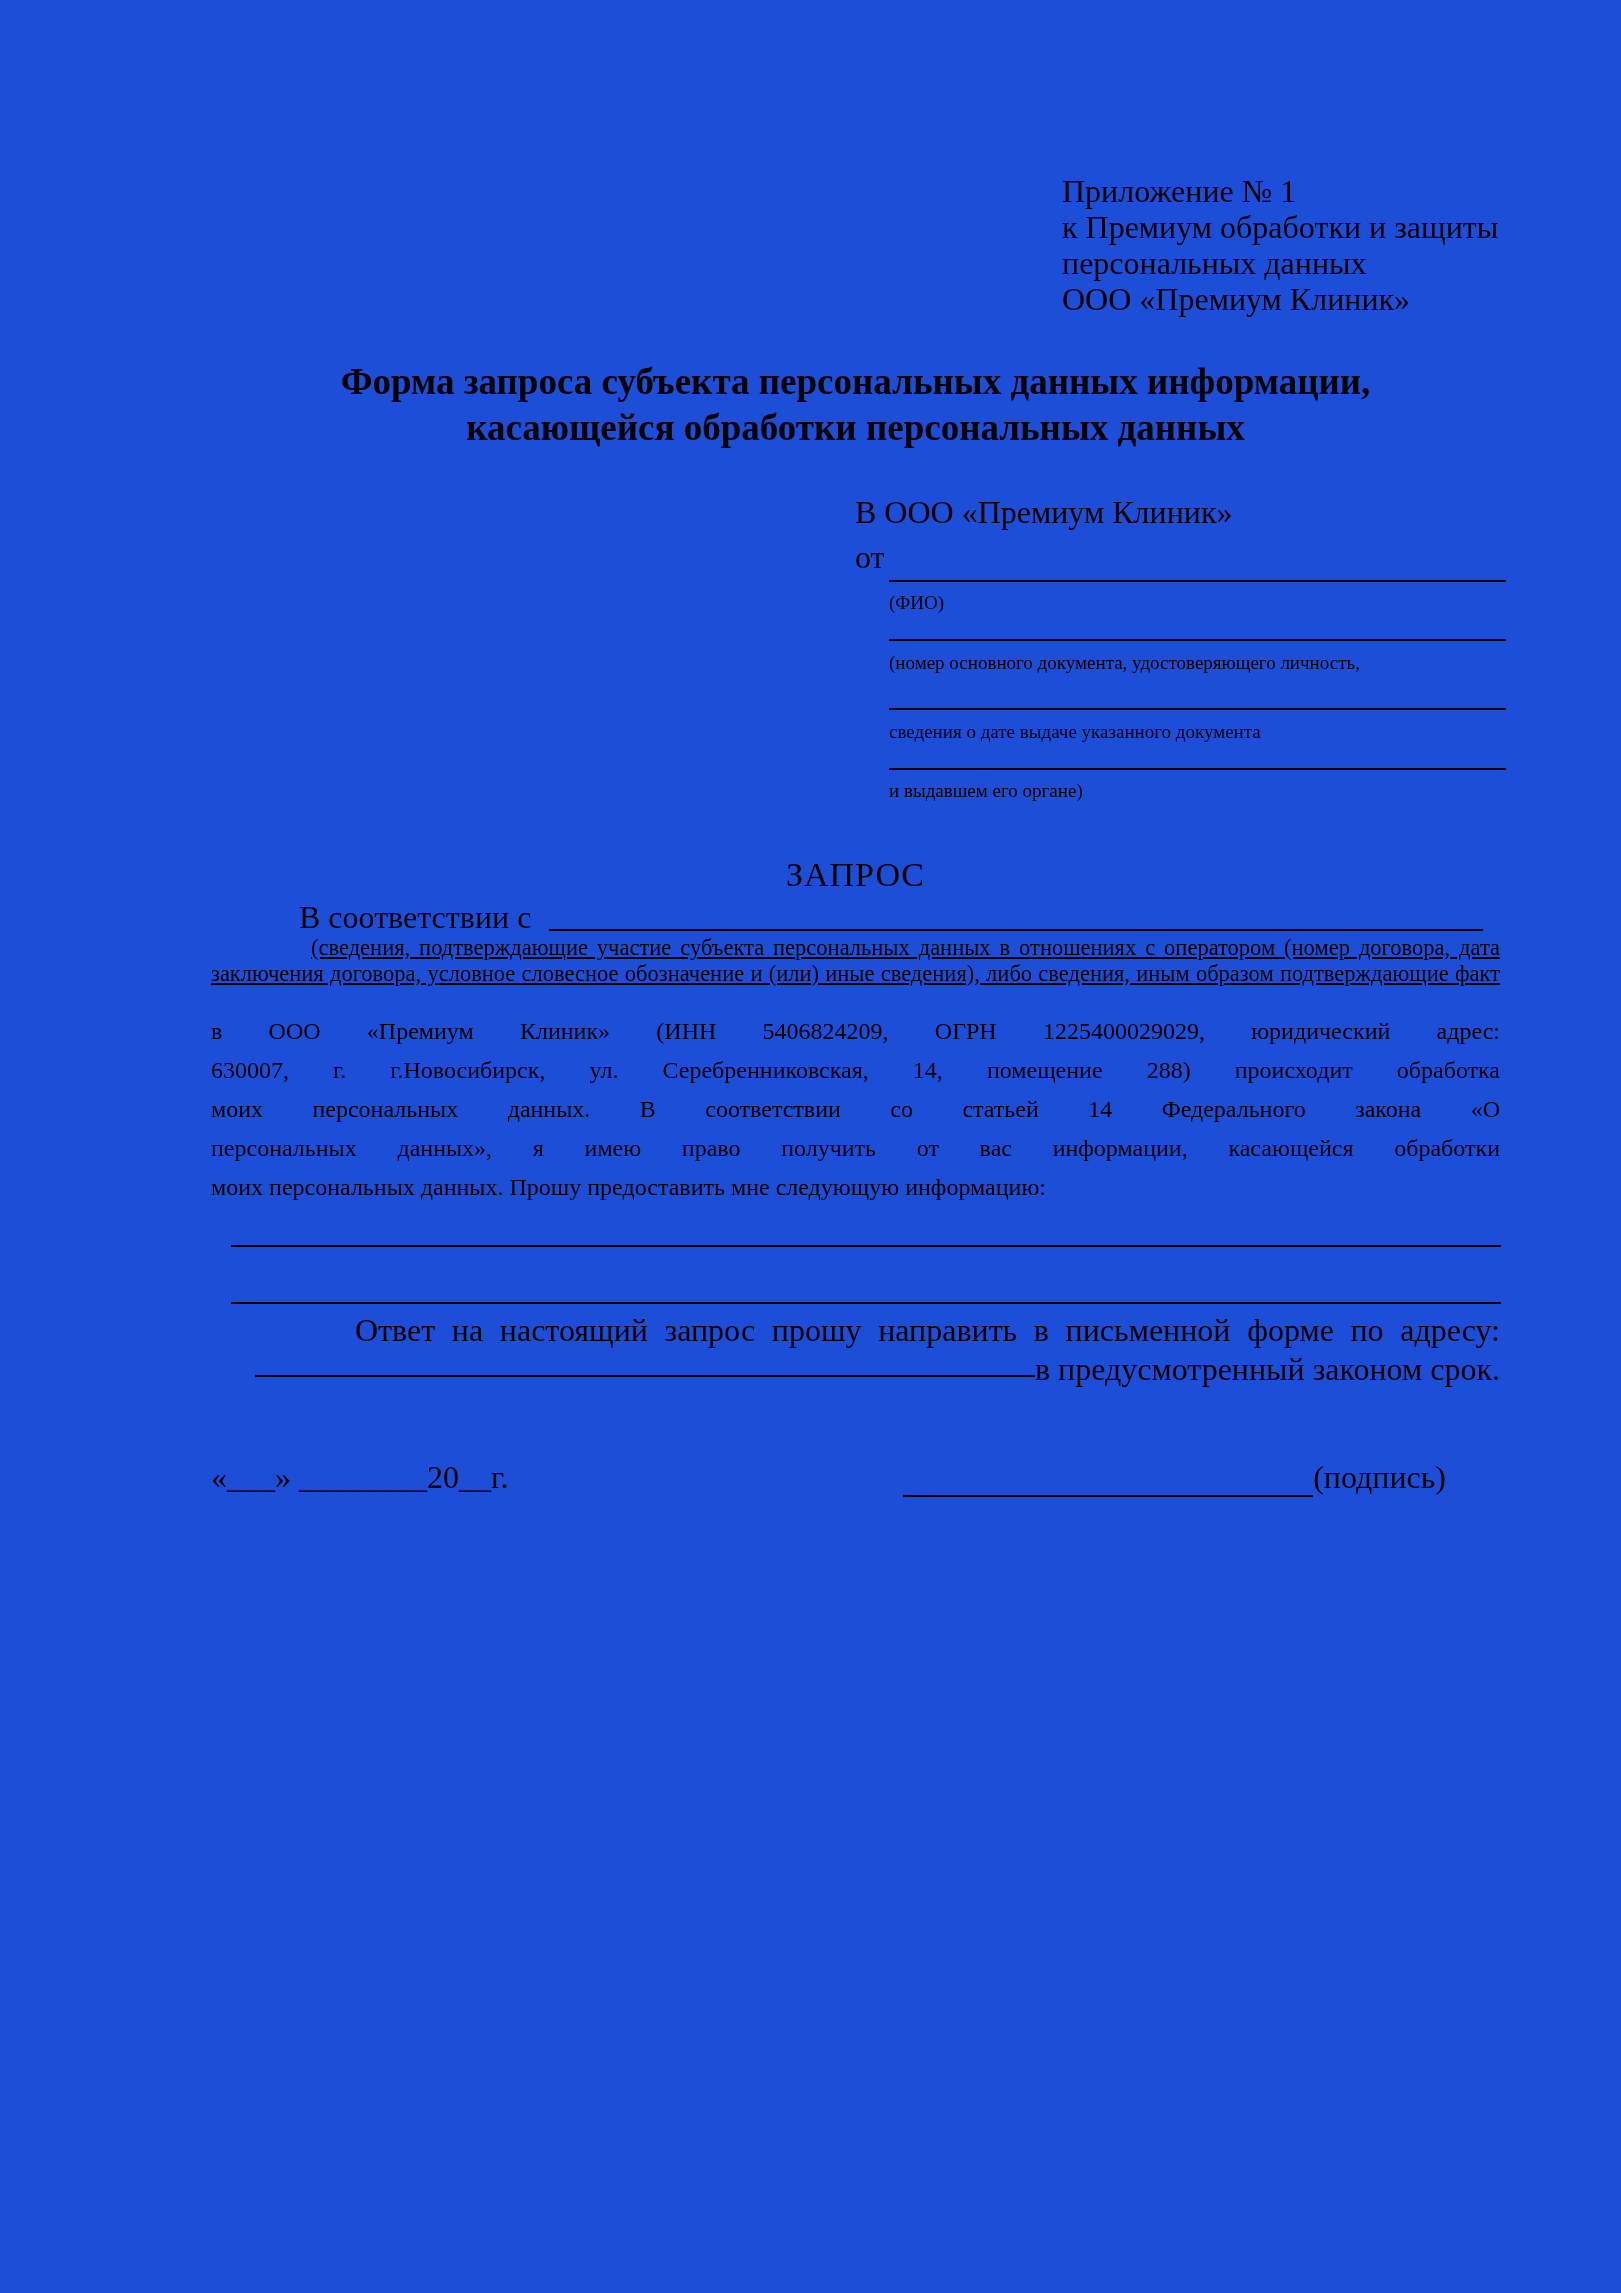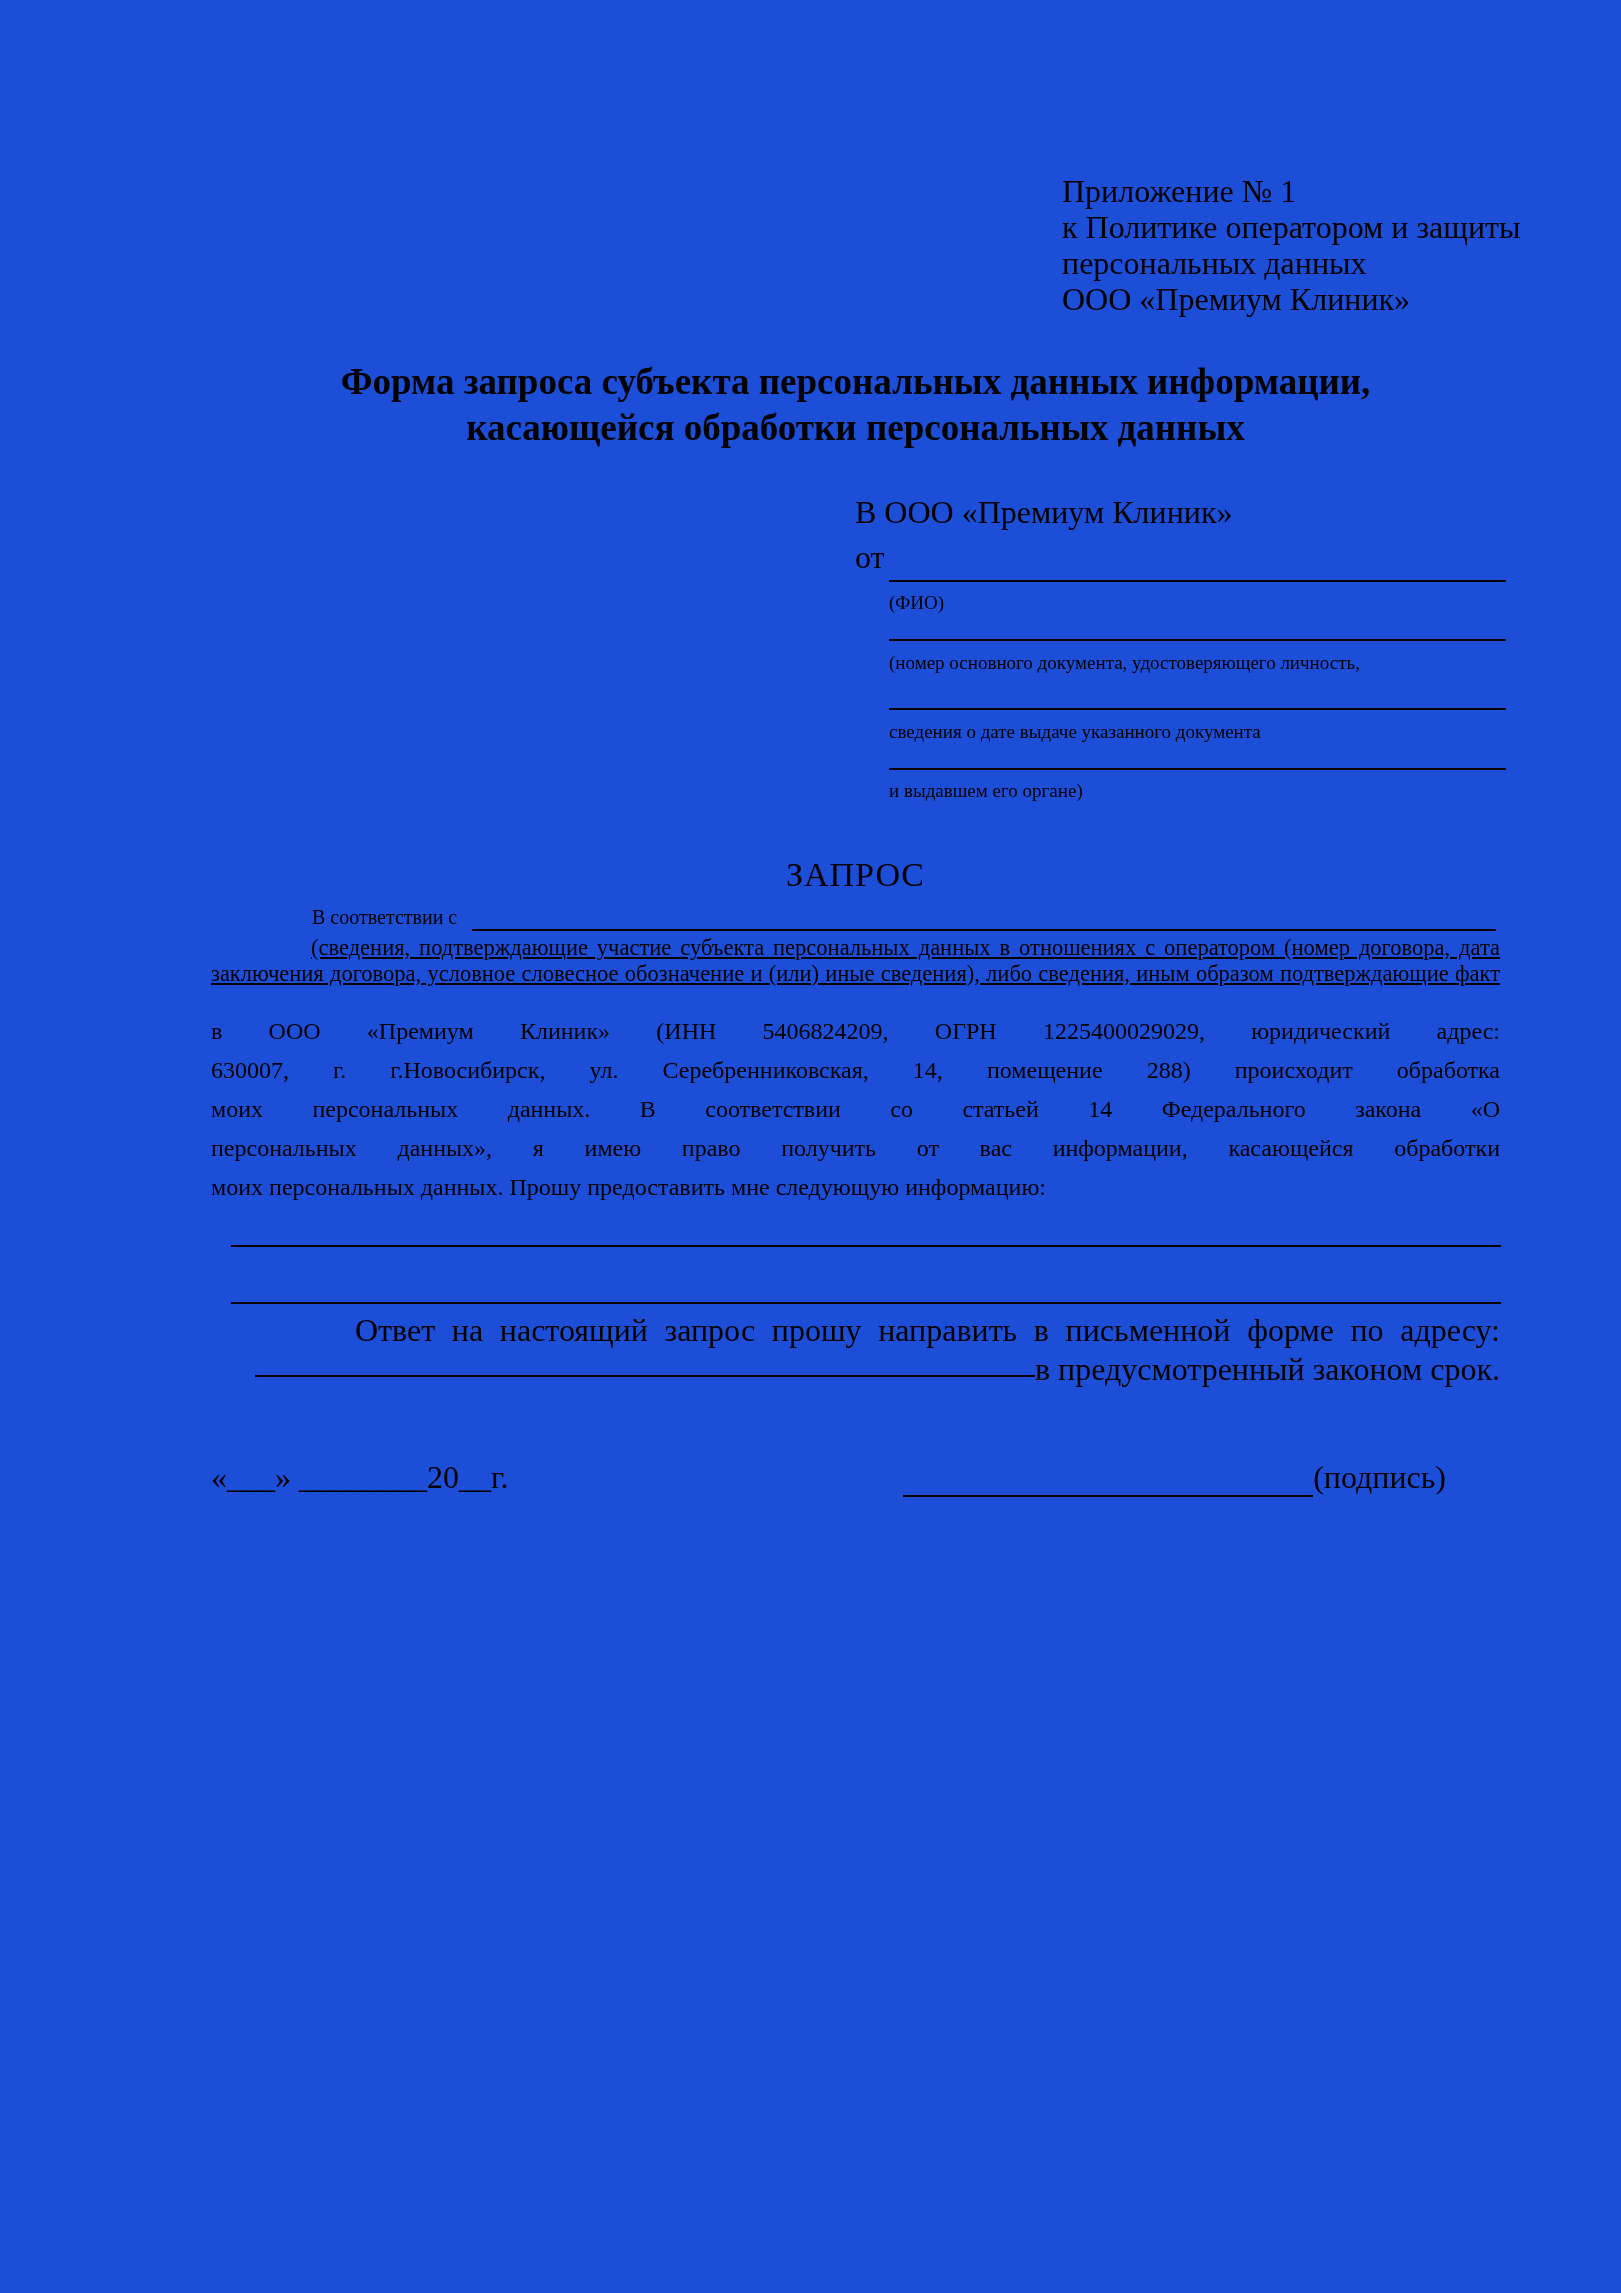--- a/index.html
+++ b/index.html
@@ -74,25 +74,25 @@
     top: 855px;
     width: 1289px;
     text-align: center;
     font-size: 34px;
     line-height: 39px;
     letter-spacing: 1px;
   }
   
   .accordance {
     position: absolute;
-    left: 207px;
+    left: 194px;
     top: 898px;
     width: 1289px;
     display: flex;
-    font-size: 20px;
+    font-size: 32px;
     line-height: 39px;
   }
   .accordance .lbl { white-space: pre; padding-left: 105px; }
   .accordance .fill {
     flex: 1;
     border-bottom: 2.9px solid #000;
     margin-bottom: 5.9px;
     margin-left: 9.8px;
   }
   
@@ -174,21 +174,21 @@
   }
   .sig-row .sig-caption { white-space: nowrap; margin-right: 54px; }
 </style>
 </head>
 <body>
 
 <div class="page">
 
   <div class="header-block">
     <div>Приложение № 1</div>
-    <div>к Политике оператором и защиты</div>
+    <div>к Премиум обработки и защиты</div>
     <div>персональных данных</div>
     <div>ООО «Премиум Клиник»</div>
   </div>
 
   <div class="doc-title">
     <div>Форма запроса субъекта персональных данных информации,</div>
     <div>касающейся обработки персональных данных</div>
   </div>
 
   <div class="recipient">

